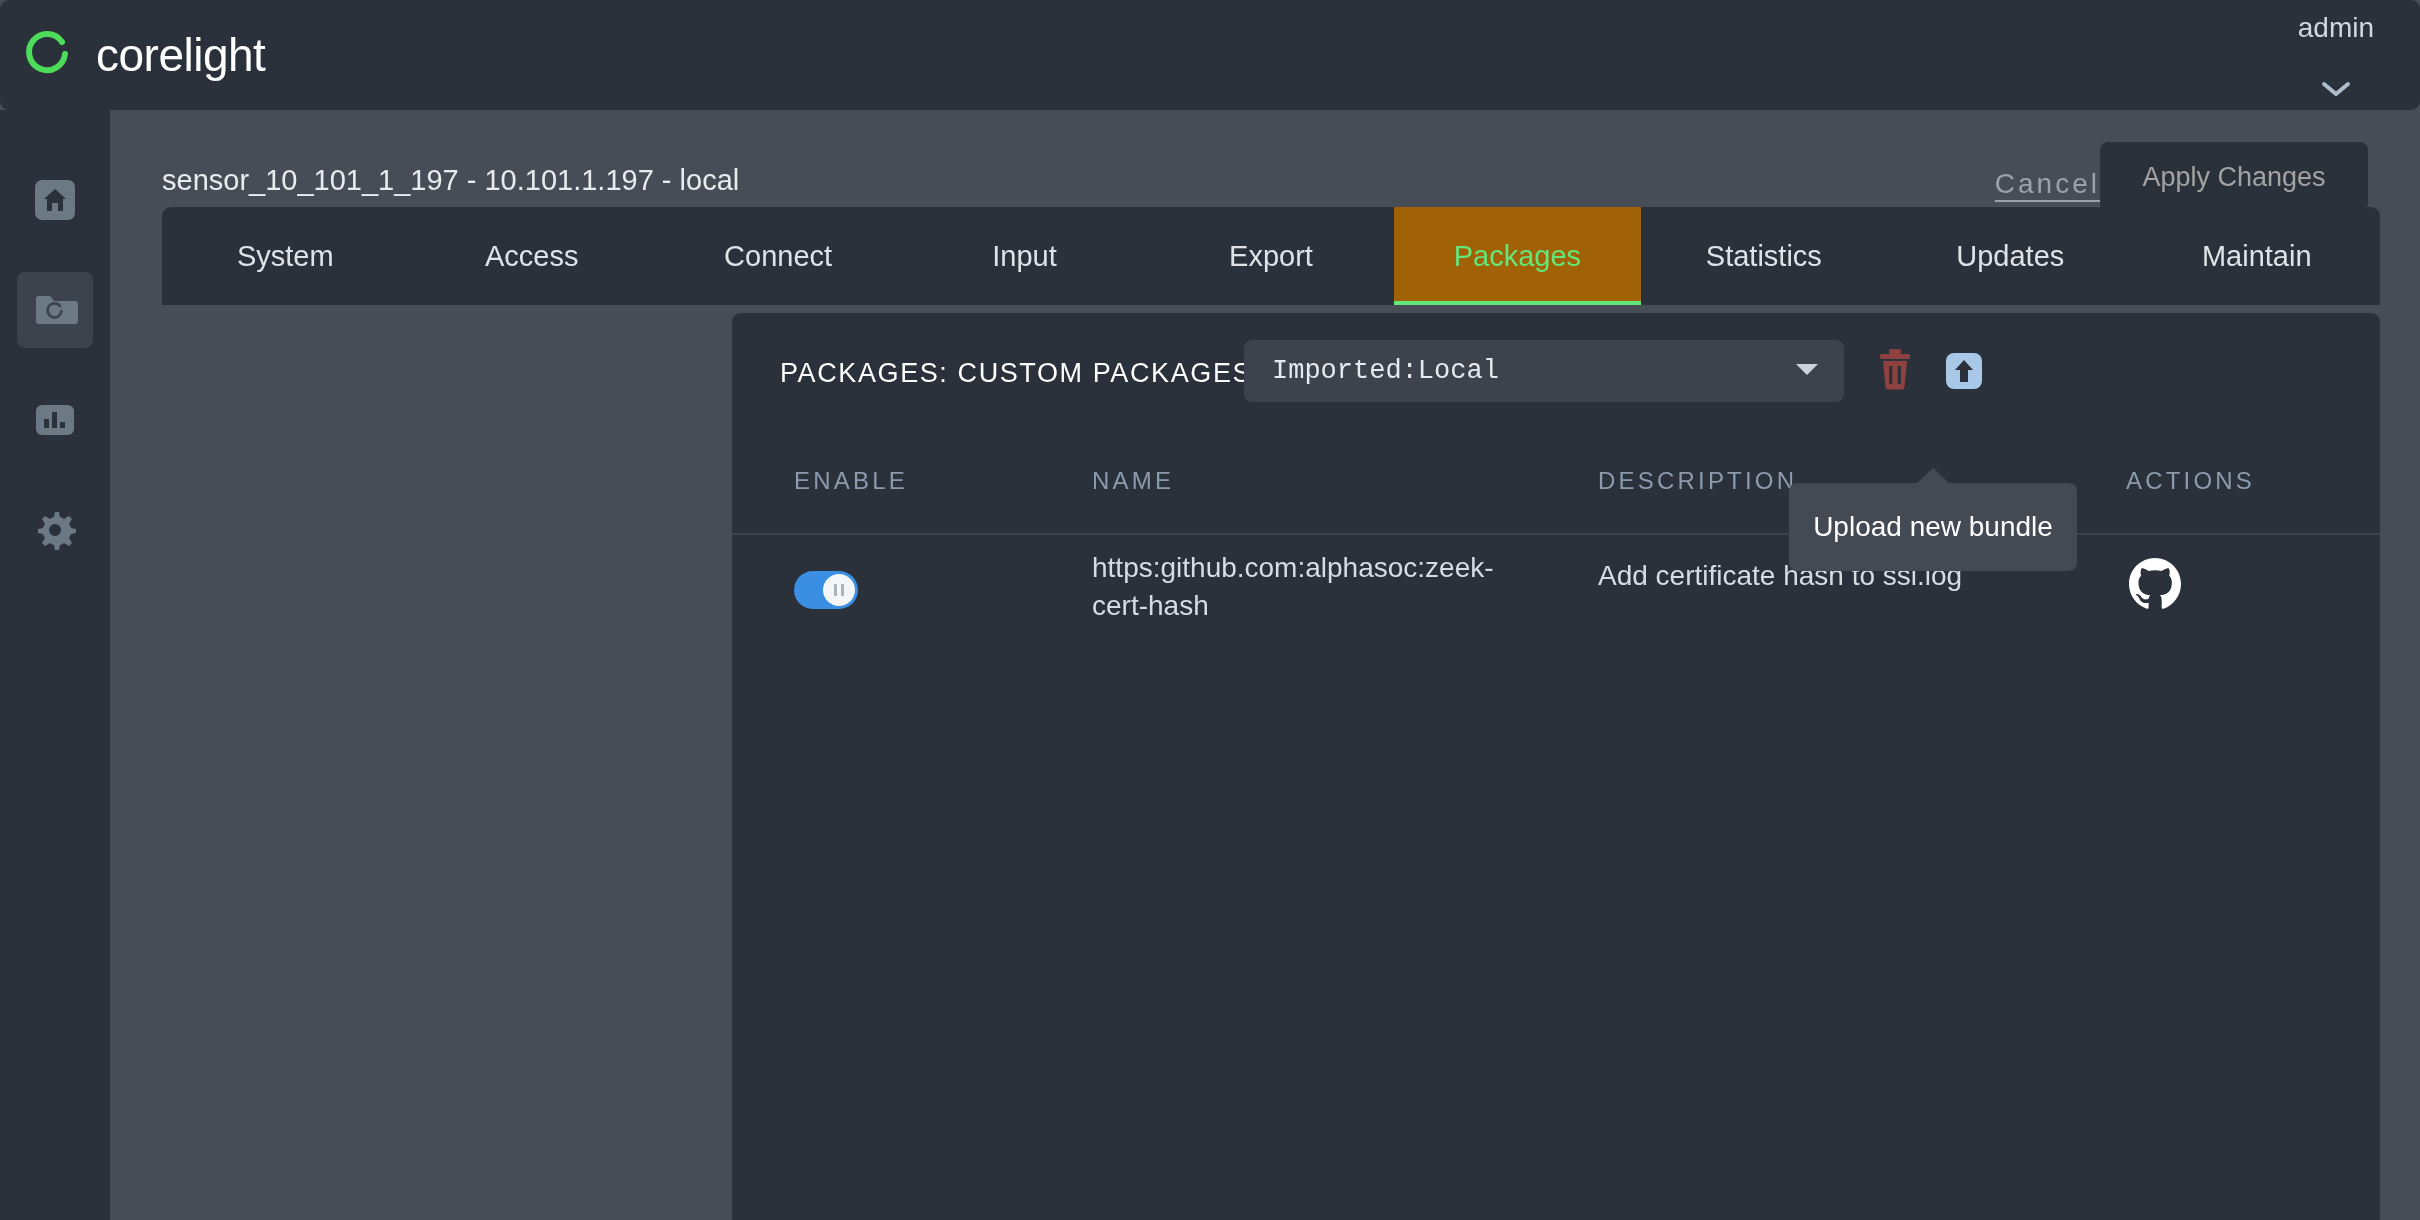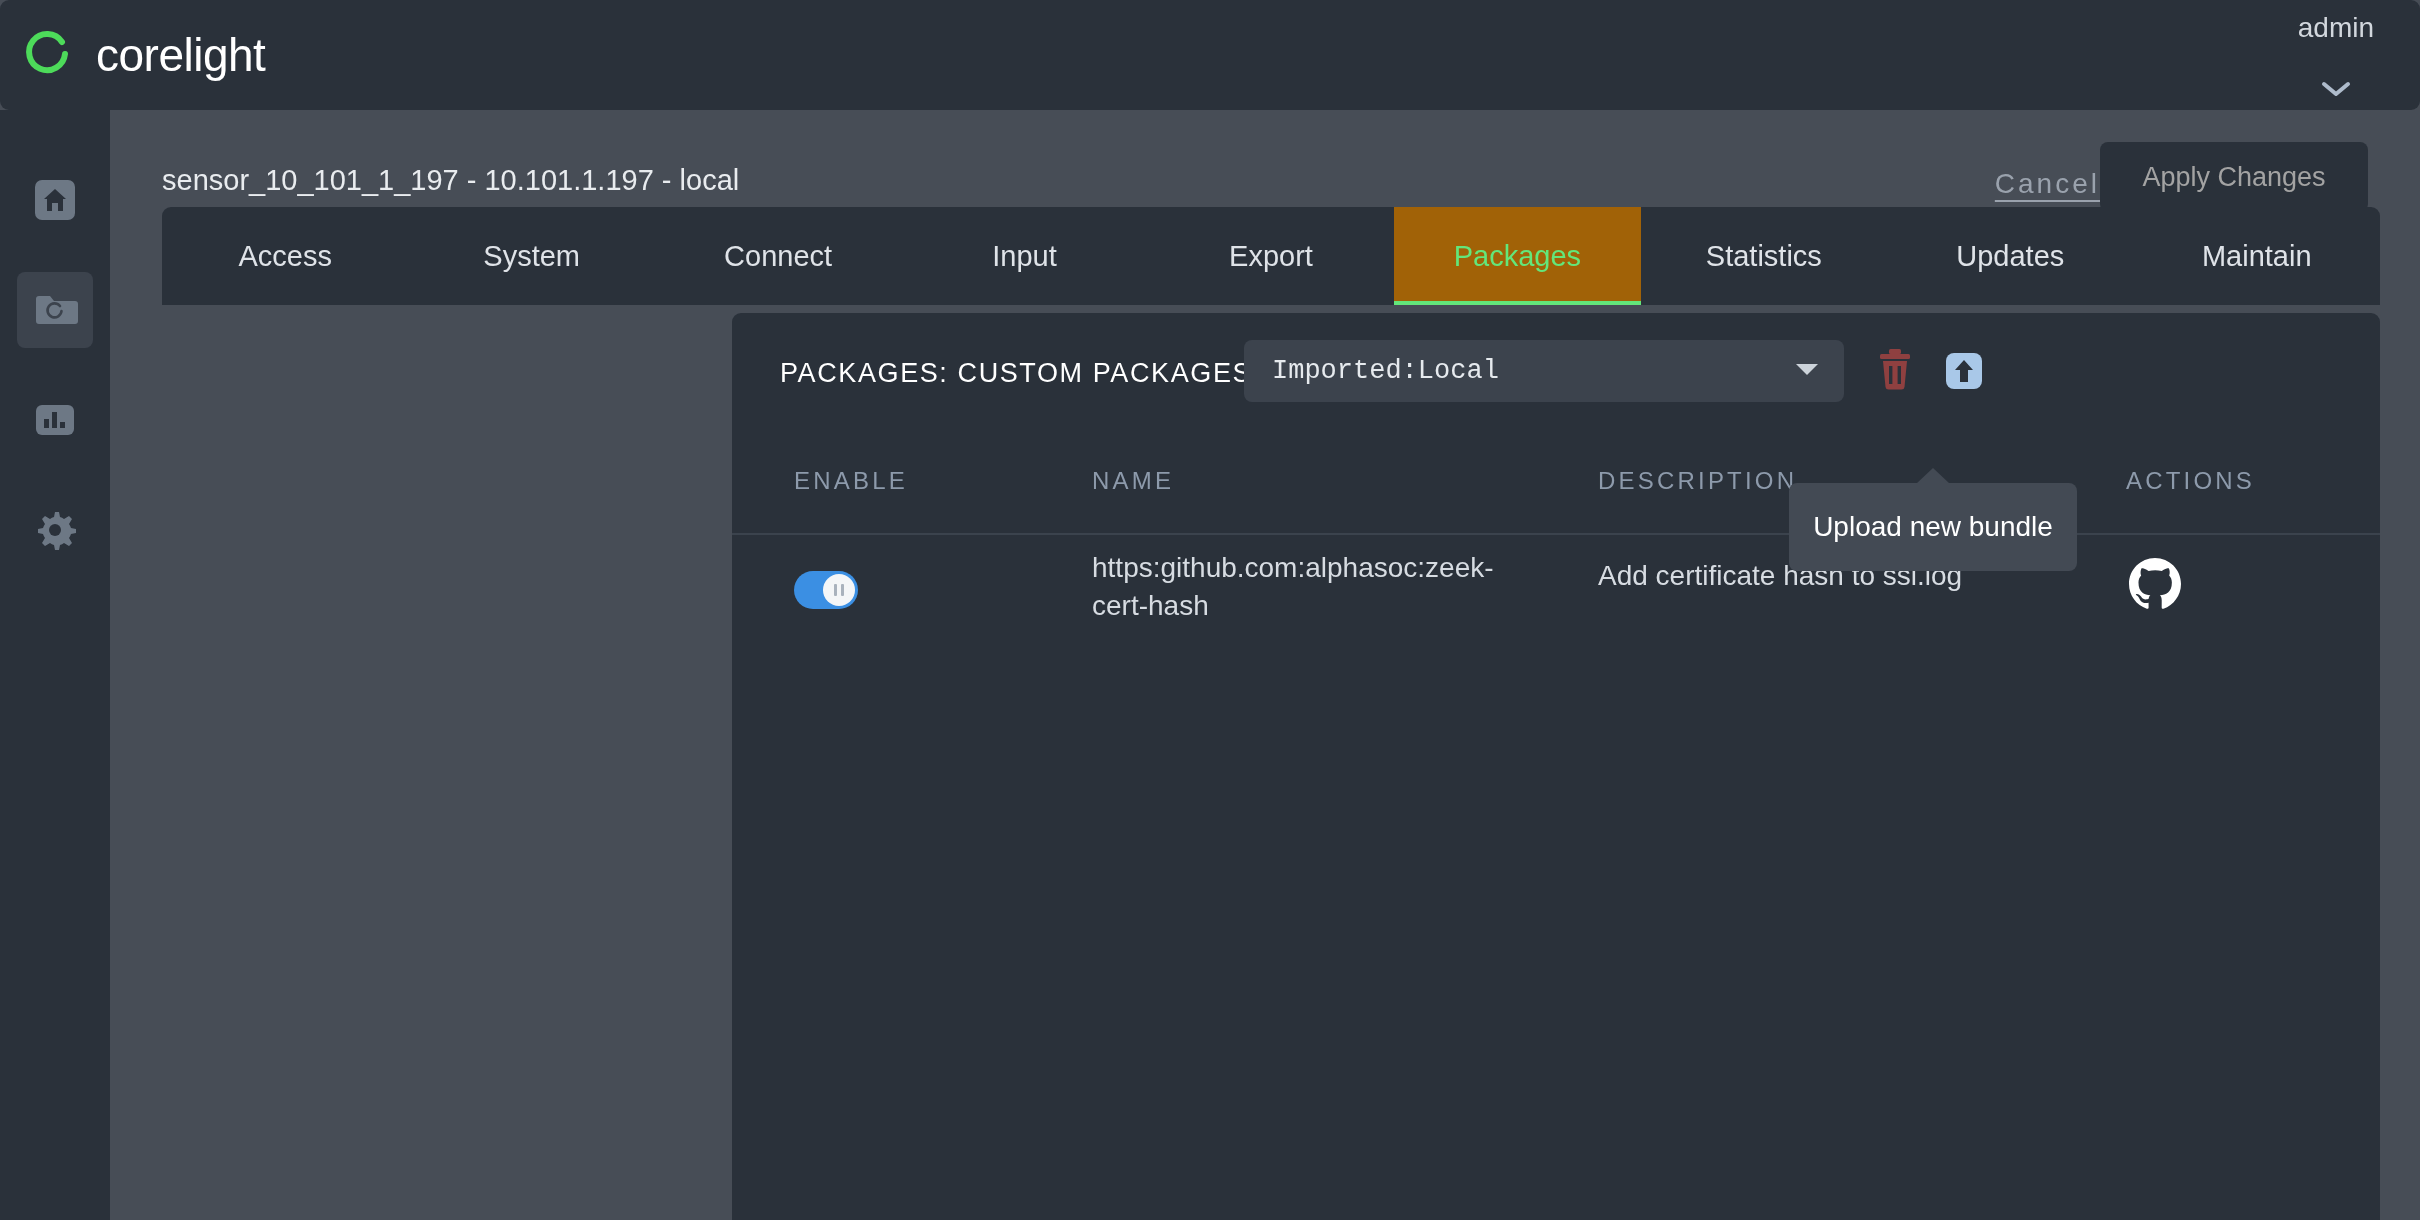--- a/index.html
+++ b/index.html
@@ -258,22 +258,22 @@
 
 <div id="content">
 
   <div id="page-head">
     <div id="page-title">sensor_10_101_1_197 - 10.101.1.197 - local</div>
     <button id="cancel-btn">Cancel</button>
     <button id="apply-btn">Apply Changes</button>
   </div>
 
   <div id="tabs">
+    <div class="tab">System</div>
     <div class="tab">Access</div>
-    <div class="tab">System</div>
     <div class="tab">Connect</div>
     <div class="tab">Input</div>
     <div class="tab">Export</div>
     <div class="tab active">Packages</div>
     <div class="tab">Statistics</div>
     <div class="tab">Updates</div>
     <div class="tab">Maintain</div>
   </div>
 
 

